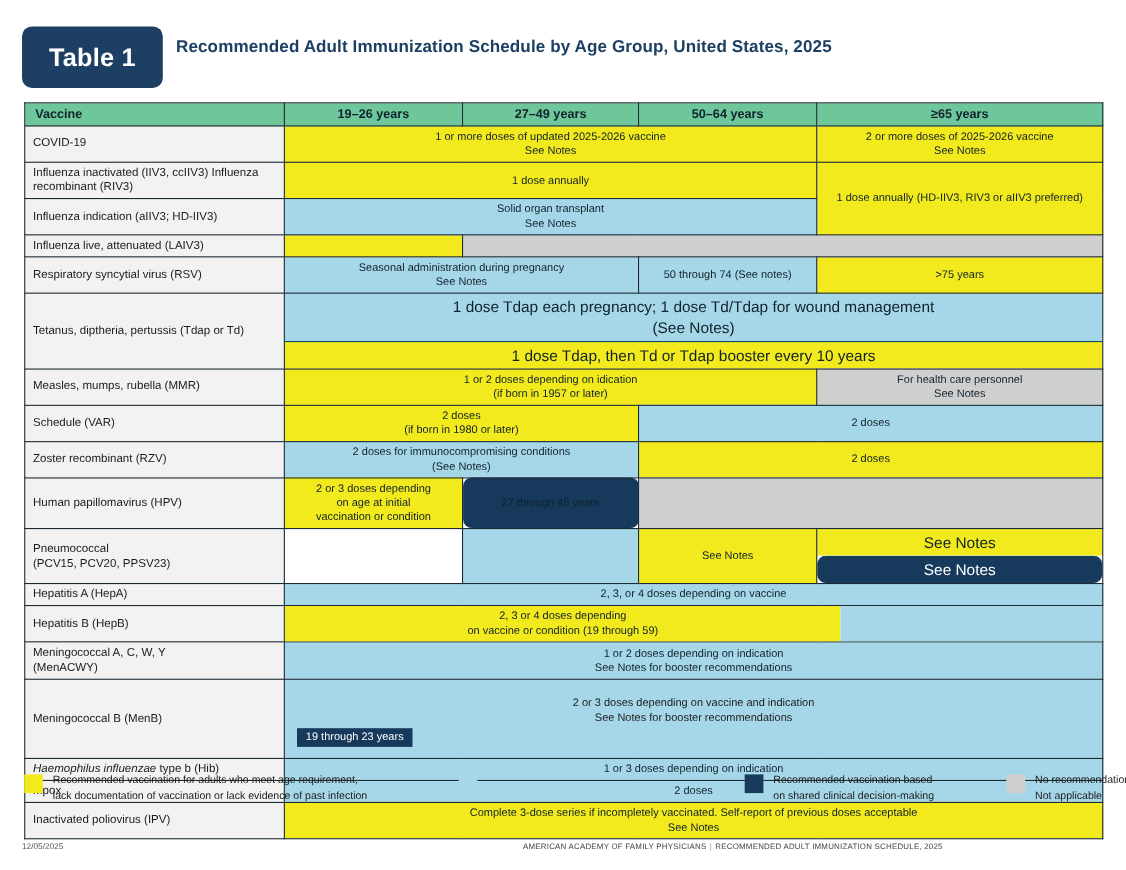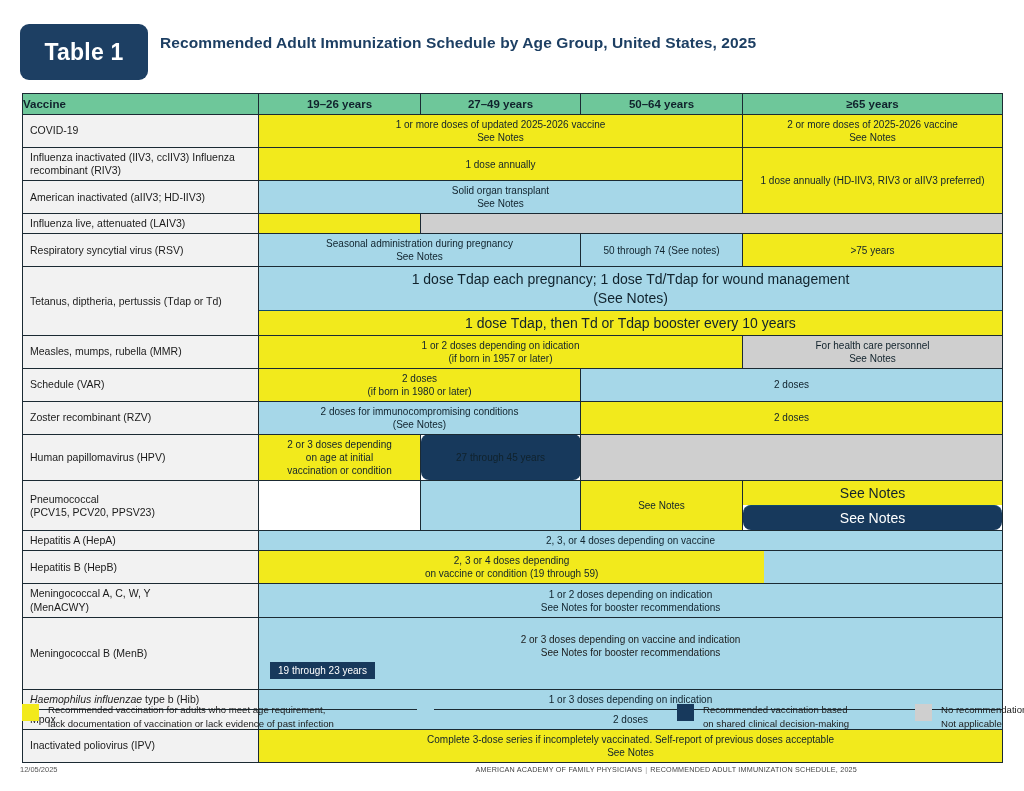--- a/index.html
+++ b/index.html
@@ -46,21 +46,21 @@
   col.c4{width:260px;}
 
   thead th{
     background:#6ec79a;
     height:20px;
     font-size:11.5px;
     font-weight:bold;
     color:#10222c;
     text-align:center;
   }
-  thead th.vac{text-align:left;padding-left:0;}
+  thead th.vac{text-align:left;padding-left:9px;}
 
   td.vname{
     background:#f2f2f2;
     font-size:10.5px;
     text-align:left;
     padding:3px 4px 3px 7px;
     line-height:1.25;
     color:#1b1b1b;
   }
   td.vname i{font-style:italic;}
@@ -155,21 +155,21 @@
           <td class="vname">COVID-19</td>
           <td colspan="3" class="cell f-yellow">1 or more doses of updated 2025-2026 vaccine<br>See Notes</td>
           <td colspan="1" class="cell f-yellow">2 or more doses of 2025-2026 vaccine<br>See Notes</td>
         </tr>
         <tr>
           <td class="vname">Influenza inactivated (IIV3, ccIIV3) Influenza recombinant (RIV3)</td>
           <td colspan="3" class="cell f-yellow">1 dose annually</td>
           <td colspan="1" rowspan="2" class="cell f-yellow">1 dose annually (HD-IIV3, RIV3 or aIIV3 preferred)</td>
         </tr>
         <tr>
-          <td class="vname">American inactivated (aIIV3; HD-IIV3)</td>
+          <td class="vname">Influenza indication (aIIV3; HD-IIV3)</td>
           <td colspan="3" class="cell f-blue">Solid organ transplant<br>See Notes</td>
         </tr>
         <tr>
           <td class="vname">Influenza live, attenuated (LAIV3)</td>
           <td colspan="1" class="cell f-yellow"></td>
           <td colspan="3" class="cell f-gray"></td>
         </tr>
         <tr>
           <td class="vname">Respiratory syncytial virus (RSV)</td>
           <td colspan="2" class="cell f-blue">Seasonal administration during pregnancy<br>See Notes</td>

